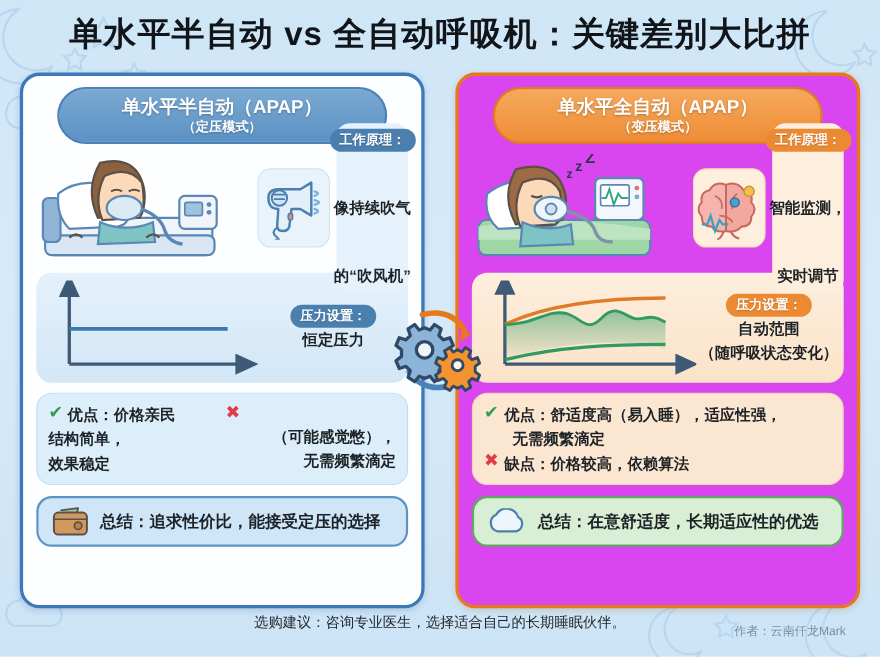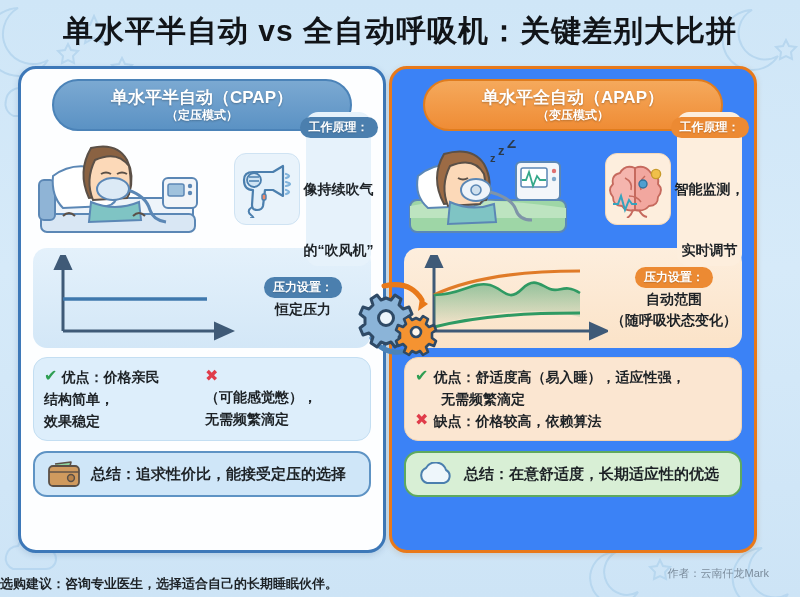--- a/index.html
+++ b/index.html
@@ -31,23 +31,23 @@
     position:absolute; top:66px; height:487px; border-radius:18px;
     background:#ffffff;
   }
   .panel-left{
     left:18px; width:368px;
     border:3px solid #3d78b8;
     background:#fdfeff;
     box-shadow:0 2px 6px rgba(40,80,130,.18);
   }
   .panel-right{
-    left:389px; width:368px;
+    left:414px; width:368px;
     border:3px solid #e8791a;
-    background:#3b82f6;
+    background:#d946ef;
     box-shadow:0 2px 6px rgba(150,90,30,.18);
   }
 
   .panel-head{
     margin:10px auto 0; height:52px; border-radius:26px;
     display:flex; flex-direction:column; align-items:center; justify-content:center;
     color:#ffffff; text-shadow:0 1px 2px rgba(0,0,0,.28);
     width:300px;
   }
   .panel-head.blue{ background:linear-gradient(180deg,#7ba9d2 0%,#5b92c4 100%); border:2px solid #4b83b8;}
@@ -108,21 +108,21 @@
   .pc-box.blue{ background:#ddeefb; border:1px solid #c3def2;}
   .pc-box.orange{ background:#fbe6d1; border:1px solid #f3d3b0;}
   .pc-two{ display:flex; gap:6px; }
   .pc-col{ flex:1 1 0; min-width:0; }
   .pc-head{ display:flex; align-items:flex-start; gap:4px; }
   .pc-mark{ font-size:16px; font-weight:bold; line-height:20px; flex:0 0 auto;}
   .pc-mark.ok{ color:#2e9e52; }
   .pc-mark.no{ color:#e03c4a; }
   .pc-t{ font-size:14px; font-weight:bold; color:#1d2226; line-height:22px; white-space:nowrap;}
   .pc-sub{ font-size:14px; font-weight:bold; color:#1d2226; line-height:22px; white-space:nowrap;}
-  .pc-col.right .pc-sub{ text-align:left; }
+  .pc-col.right .pc-sub{ text-align:right; }
   .pc-stack .pc-row{ display:flex; align-items:flex-start; gap:5px; }
   .pc-stack .pc-ind{ margin-left:26px; }
 
   
   .summary{
     margin:10px 12px 0; height:46px; border-radius:14px;
     display:flex; align-items:center; gap:10px; padding:0 12px;
   }
   .summary.blue{ background:#cfe6f8; border:2px solid #5e93c4; }
   .summary.green{ background:#d8efd5; border:2px solid #5ea95f; }
@@ -131,22 +131,22 @@
   
   .center-gears{
     position:absolute; left:358px; top:276px; width:82px; height:86px;
   }
 
   
   .footer{
     position:absolute; left:0; right:0; bottom:0; height:44px;
   }
   .footer-text{
-    position:absolute; left:0; right:0; top:22px; 
-    font-size:13px; font-weight:bold; color:#1d2226;
+    position:absolute; left:0; right:0; top:4px; text-align:center;
+    font-size:13px; font-weight:normal; color:#1d2226;
   }
   .footer-author{
     position:absolute; right:31px; top:13px;
     font-size:11px; color:#7b8c9c;text-align:center;
   }
 </style>
 </head>
 <body>
 
 <div class="bg-deco">
@@ -168,21 +168,21 @@
   </svg>
 </div>
 
 <div class="title-bar">
   <div class="title-text">单水平半自动 vs 全自动呼吸机：关键差别大比拼</div>
 </div>
 
 <div class="panel panel-left">
 
   <div class="panel-head blue">
-    <div class="ph-main">单水平半自动（CPAP）</div>
+    <div class="ph-main">单水平半自动（APAP）</div>
     <div class="ph-sub">（定压模式）</div>
   </div>
 
   <div class="illus-row">
 
     <div class="scene">
       <svg width="195" height="98" viewBox="0 0 195 98">
         <rect x="10" y="58" width="150" height="34" rx="7" fill="#eef4fa" stroke="#5b87b5" stroke-width="2"></rect>
         <rect x="8" y="74" width="154" height="18" rx="6" fill="#d9e7f4" stroke="#5b87b5" stroke-width="2"></rect>
         <rect x="6" y="40" width="16" height="40" rx="5" fill="#8fb4d6" stroke="#5b87b5" stroke-width="2"></rect>

